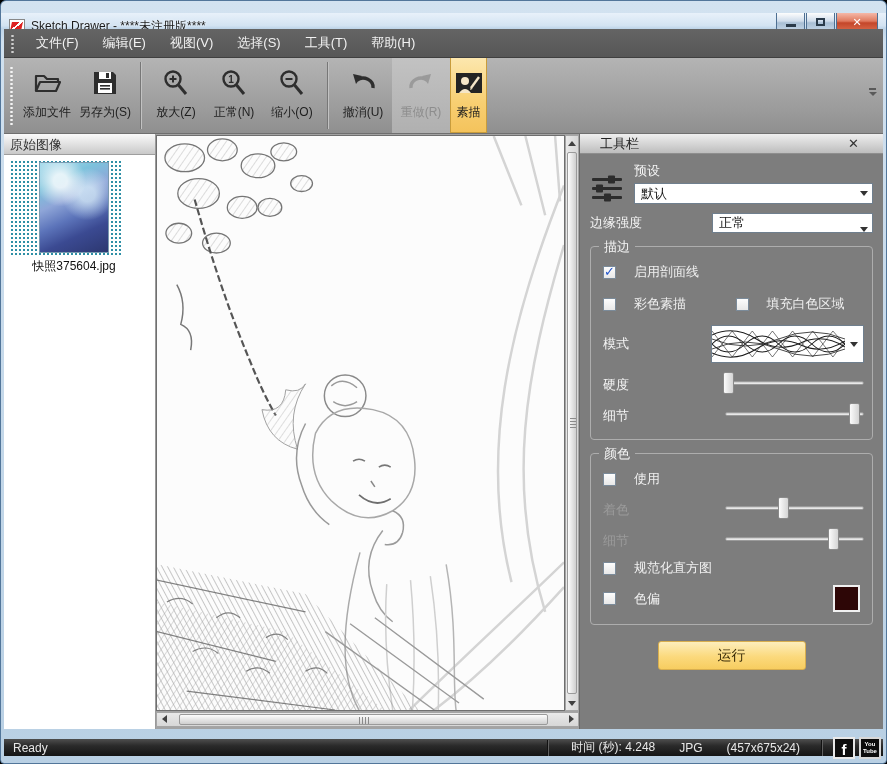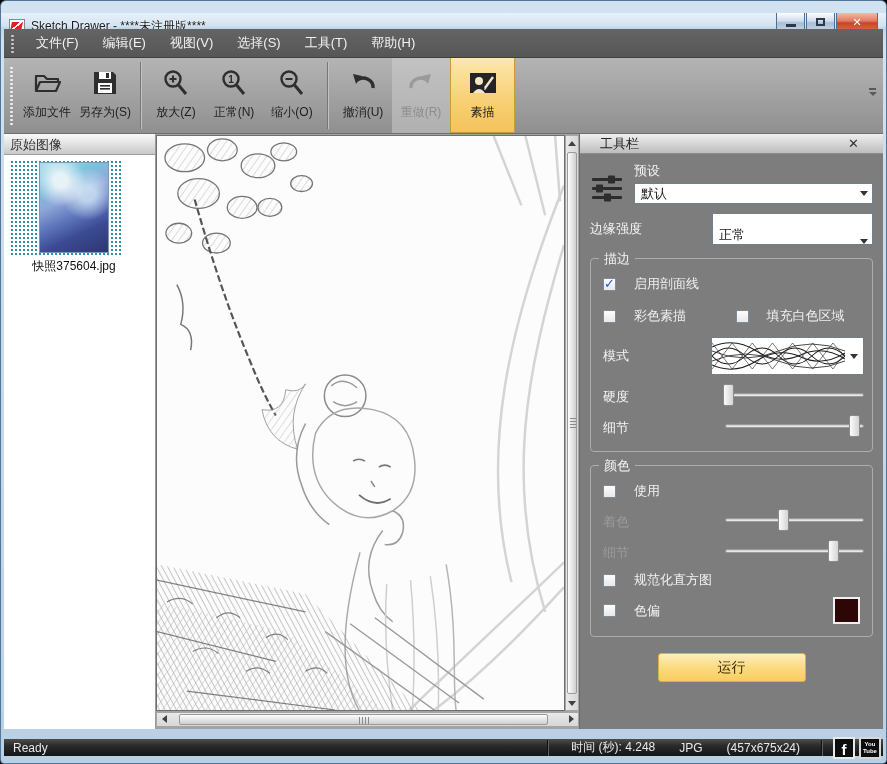--- a/index.html
+++ b/index.html
@@ -38,21 +38,21 @@
   .toolbar { position:absolute; left:3px; right:3px; top:57px; height:76px;
     background:linear-gradient(#b4b4b4,#9b9b9b 70%,#8f8f8f); border-bottom:1px solid #6f6f6f;
     display:flex; align-items:stretch; padding-left:14px; }
   .tb-grip { position:absolute; left:6px; top:8px; width:3px; height:60px;
     background-image:radial-gradient(circle,#f5f5f5 1px,transparent 1.4px); background-size:3px 4px; }
   .tb-btn { width:58px; display:flex; flex-direction:column; align-items:center; justify-content:flex-start;
     padding-top:8px; gap:4px; color:#1e1e1e; font-size:12px; }
   .tb-btn .tb-ico { width:34px; height:34px; display:flex; align-items:center; justify-content:center; }
   .tb-btn.disabled { color:#8d8d8d; background:linear-gradient(#c2c2c2,#b0b0b0); }
   .tb-btn.active { background:linear-gradient(#fce7ae,#f8cf72 60%,#f4c35c);
-    border:1px solid #c89c3c; border-top:none; width:65px; }
+    border:1px solid #c89c3c; border-top:none; width:37px; }
   .tb-sep { width:1px; background:#777; margin:4px 6px; box-shadow:1px 0 0 #c2c2c2; }
   .tb-overflow { position:absolute; right:6px; top:30px; width:9px; height:14px; display:flex; flex-direction:column; align-items:center; gap:2px; }
   .tb-overflow .bar { width:7px; height:2px; background:#5a5a5a; }
   .tb-overflow .tri { width:0; height:0; border-left:4px solid transparent; border-right:4px solid transparent; border-top:4px solid #5a5a5a; }
 
   
   .main { position:absolute; left:3px; right:3px; top:133px; bottom:34px; background:#8a8a8a; }
 
   .left-panel { position:absolute; left:0; top:0; width:152px; height:100%;
     background:#fff; border-right:1px solid #9a9a9a; }
@@ -103,21 +103,21 @@
   .preset-row { display:flex; gap:10px;align-items:center; }
   .preset-icon { width:34px; padding-top:12px; }
   .preset-fields { flex:1; }
   .rp-label { font-size:13px; color:#f5f5f5; margin-bottom:3px; }
   .combo { height:21px; background:#fff; border:1px solid #6f7f8e; display:flex; align-items:center;
     justify-content:space-between; padding:0 4px 0 6px; color:#1a1a1a; font-size:13px; }
   .combo-arrow { width:0; height:0; border-left:4px solid transparent; border-right:4px solid transparent;
     border-top:5px solid #333; }
   .edge-row { display:flex; align-items:center; margin-top:9px; }
   .edge-row .rp-label { width:122px; margin:0; }
-  .edge-row .combo { flex:1; height:32px;align-items:flex-end; }
+  .edge-row .combo { flex:1; height:20px;align-items:flex-end; }
 
   .groupbox { border:1px solid #adadad; border-radius:4px; margin-top:13px; padding:10px 8px 10px 8px; position:relative; }
   .groupbox .gb-title { position:absolute; top:-9px; left:8px; background:#7d7d7d; padding:0 5px; font-size:13px; color:#f5f5f5; }
 
   .chk-row { display:flex; align-items:center; gap:18px; margin:6px 0 8px 4px; font-size:13px; }
   .checkbox { width:13px; height:13px; background:linear-gradient(#fdfdfd,#e8e8e8); border:1px solid #7b8b9a; position:relative; flex:none; }
   .checkbox.checked::after { content:"✓"; position:absolute; left:0px; top:-3px; color:#2255cc; font-weight:bold; font-size:13px; }
   .chk-pair { display:flex; }
   .chk-pair .chk-row { width:50%; margin-bottom:4px; }
   .chk-label { color:#f0f0f0; }

